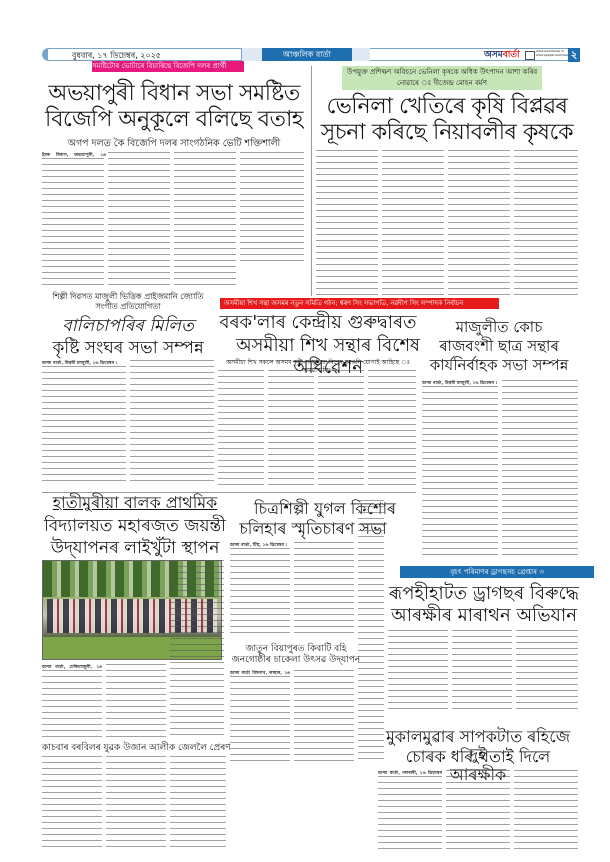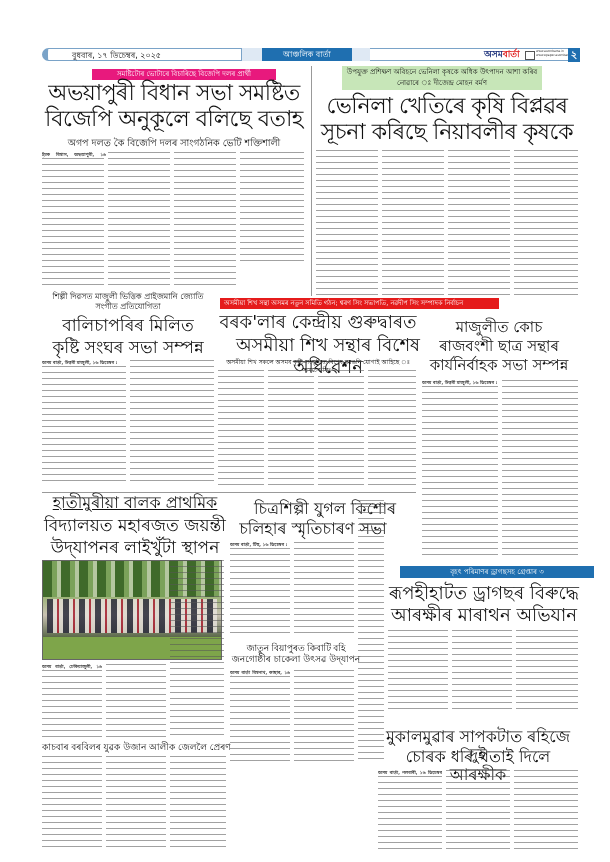--- a/index.html
+++ b/index.html
@@ -9,21 +9,21 @@
   .hdr-fill1 { left:242px; top:48px; width:20px; height:13px; background:#dfe9f4; }
   .hdr-section { left:262px; top:48px; width:90px; height:13px; background:#1f6fb0; color:#fff; font-size:8px; line-height:13px; text-align:center; }
   .hdr-fill2 { left:352px; top:48px; width:18px; height:13px; background:#dfe9f4; }
   .hdr-right { left:370px; top:48px; width:198px; height:13px; border-top:1px solid #7aa3c8; border-bottom:1px solid #7aa3c8; box-sizing:border-box; }
   .logo { left:484px; top:48px; font-size:9px; line-height:13px; font-weight:bold; color:#1a2f7a; }
   .logo .red { color:#e01e1e; }
   .logo-icon { left:525px; top:51px; width:8px; height:7px; border:1px solid #555; }
   .web { left:536px; top:49px; font-size:3px; line-height:4px; color:#333; }
   .pgno { left:568px; top:48px; width:12px; height:14px; background:#1f6fb0; color:#fff; font-size:10px; font-weight:bold; text-align:center; line-height:14px; }
   
-  .kick-pink { left:92px; top:69px; width:184px; height:11px; background:#e8197d; color:#fff; font-size:7px; line-height:11px; text-align:center; }
+  .kick-pink { left:92px; top:61px; width:152px; height:11px; background:#e8197d; color:#fff; font-size:7px; line-height:11px; }
   .kick-green { left:342px; top:66px; width:200px; height:24px; background:#c7e6b8; font-size:7px; line-height:11px; text-align:center; padding-top:1px; box-sizing:border-box; }
   .kick-red { left:220px; top:298px; width:279px; height:11px; background:#e51b1b; color:#fff; font-size:6.5px; line-height:11px; text-align:left; padding-left:4px; box-sizing:border-box; white-space:nowrap; overflow:hidden; }
   .kick-blue { left:387px; top:566px; width:194px; height:12px; background:#1f6fb0; color:#fff; font-size:7px; line-height:12px; text-align:center;margin-left:13px; }
   
   .h-xl { font-size:22px; line-height:26px; font-weight:normal; text-align:center; letter-spacing:-0.5px; }
   .h-l { font-size:18px; line-height:22px; text-align:center; }
   .h-m { font-size:15px; line-height:18px; text-align:center; }
   .h-s { font-size:10px; line-height:12px; text-align:center; }
   
   .col { font-size:4.5px; line-height:6px; color:#333; overflow:hidden; text-align:justify; }
@@ -66,21 +66,21 @@
 
 <div class="abs kick-green">উপযুক্ত প্ৰশিক্ষণ অবিহনে ভেনিলা কৃষকে অধিক উৎপাদন আশা কৰিব নোৱাৰে ঃ দীজেন্দ্ৰ মোহন বৰ্মণ</div>
 <div class="abs h-xl" style="left:316px;top:93px;width:262px;">ভেনিলা খেতিৰে কৃষি বিপ্লৱৰ</div>
 <div class="abs h-xl" style="left:316px;top:119px;width:262px;">সূচনা কৰিছে নিয়াবলীৰ কৃষকে</div>
 <div class="lines" style="left:316px;top:150px;width:62px;height:145px;"></div>
 <div class="lines" style="left:382px;top:150px;width:62px;height:145px;"></div>
 <div class="lines" style="left:448px;top:150px;width:62px;height:145px;"></div>
 <div class="lines" style="left:514px;top:150px;width:64px;height:145px;"></div>
 
 <div class="abs h-s" style="left:42px;top:292px;width:172px;font-size:8px;line-height:10px;">শিল্পী দিৱসত মাজুলী ভিত্তিক প্ৰাইজমানি জ্যোতি সংগীত প্ৰতিযোগিতা</div>
-<div class="abs h-l" style="left:42px;top:314px;width:172px;font-size:17px;">বালিচাপৰিৰ মিলিত</div>
+<div class="abs h-l" style="left:42px;top:314px;width:172px;font-size:17px;font-style:italic;">বালিচাপৰিৰ মিলিত</div>
 <div class="abs h-l" style="left:42px;top:336px;width:172px;font-size:17px;">কৃষ্টি সংঘৰ সভা সম্পন্ন</div>
 <div class="abs col" style="left:42px;top:360px;width:84px;height:6px;font-weight:bold;">অসম বাৰ্তা, উত্তৰী মাজুলী, ১৬ ডিচেম্বৰ :</div>
 <div class="lines" style="left:42px;top:366px;width:84px;height:118px;"></div>
 <div class="lines" style="left:130px;top:360px;width:84px;height:124px;"></div>
 
 <div class="abs kick-red">অসমীয়া শিখ সন্থা অসমৰ নতুন সমিতি গঠন; শ্বৰণ সিং সভাপতি, নৱদীপ সিং সম্পাদক নিৰ্বাচন</div>
 <div class="abs h-l" style="left:218px;top:311px;width:200px;">বৰক'লাৰ কেন্দ্ৰীয় গুৰুদ্বাৰত</div>
 <div class="abs h-l" style="left:228px;top:334px;width:200px;">অসমীয়া শিখ সন্থাৰ বিশেষ অধিৱেশন</div>
 <div class="abs h-s" style="left:218px;top:358px;width:200px;font-size:6px;line-height:8px;">অসমীয়া শিখ সকলে অসমৰ কৃষ্টি-সংস্কৃতিত বিশেষ বৰঙনি যোগাই আহিছে ঃ চমচেৰ সিং</div>
 <div class="lines" style="left:218px;top:370px;width:46px;height:118px;"></div>
@@ -109,21 +109,21 @@
 <div class="abs col" style="left:42px;top:664px;width:60px;height:6px;font-weight:bold;">অসম বাৰ্তা, ঢেকিয়াজুলী, ১৬ ডিচেম্বৰ :</div>
 <div class="lines" style="left:42px;top:670px;width:60px;height:70px;"></div>
 <div class="lines" style="left:106px;top:664px;width:60px;height:76px;"></div>
 
 <div class="abs h-m" style="left:230px;top:500px;width:190px;font-size:16px;">চিত্ৰশিল্পী যুগল কিশোৰ</div>
 <div class="abs h-m" style="left:218px;top:520px;width:190px;font-size:16px;">চলিহাৰ স্মৃতিচাৰণ সভা</div>
 <div class="abs col" style="left:230px;top:542px;width:60px;height:6px;font-weight:bold;">অসম বাৰ্তা, টিহু, ১৬ ডিচেম্বৰ :</div>
 <div class="lines" style="left:230px;top:548px;width:60px;height:86px;"></div>
 <div class="lines" style="left:294px;top:542px;width:60px;height:92px;"></div>
 
-<div class="abs h-s" style="left:226px;top:643px;width:140px;font-size:9px;line-height:11px;font-family:Liberation Serif, serif;">জাতুন বিয়াপুৰত কিবাটি বহি</div>
+<div class="abs h-s" style="left:226px;top:643px;width:140px;font-size:9px;line-height:11px;">জাতুন বিয়াপুৰত কিবাটি বহি</div>
 <div class="abs h-s" style="left:226px;top:654px;width:140px;font-size:9px;line-height:11px;">জনগোষ্ঠীৰ চাকেলা উৎসৱ উদ্‌যাপন</div>
 <div class="abs col" style="left:230px;top:670px;width:60px;height:6px;font-weight:bold;">অসম বাৰ্তা বিশ্বনাথ, কাছাৰ, ১৬ ডিচেম্বৰ :</div>
 <div class="lines" style="left:230px;top:676px;width:60px;height:86px;"></div>
 <div class="lines" style="left:294px;top:670px;width:60px;height:92px;"></div>
 
 <div class="lines" style="left:358px;top:500px;width:26px;height:262px;"></div>
 
 <div class="abs kick-blue">বৃহৎ পৰিমাণৰ ড্ৰাগছসহ গ্ৰেপ্তাৰ ৩</div>
 <div class="abs h-l" style="left:387px;top:582px;width:194px;">ৰূপহীহাটত ড্ৰাগছৰ বিৰুদ্ধে</div>
 <div class="abs h-l" style="left:387px;top:604px;width:194px;">আৰক্ষীৰ মাৰাথন অভিযান</div>

